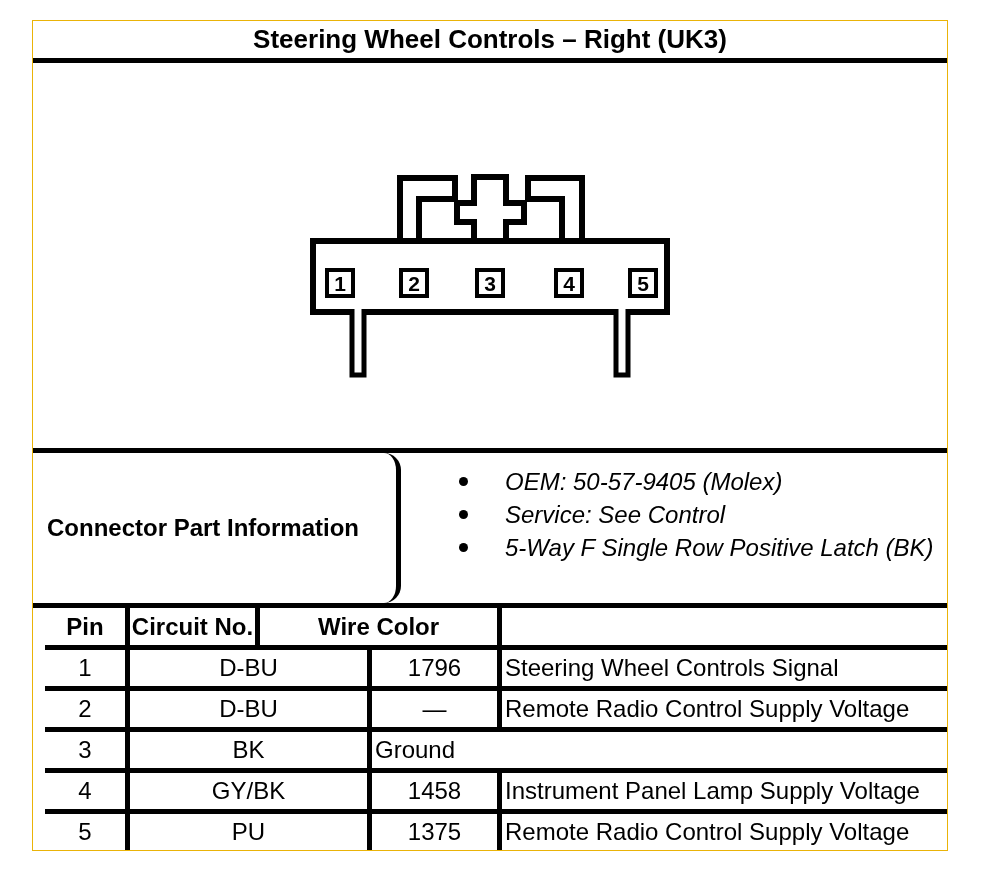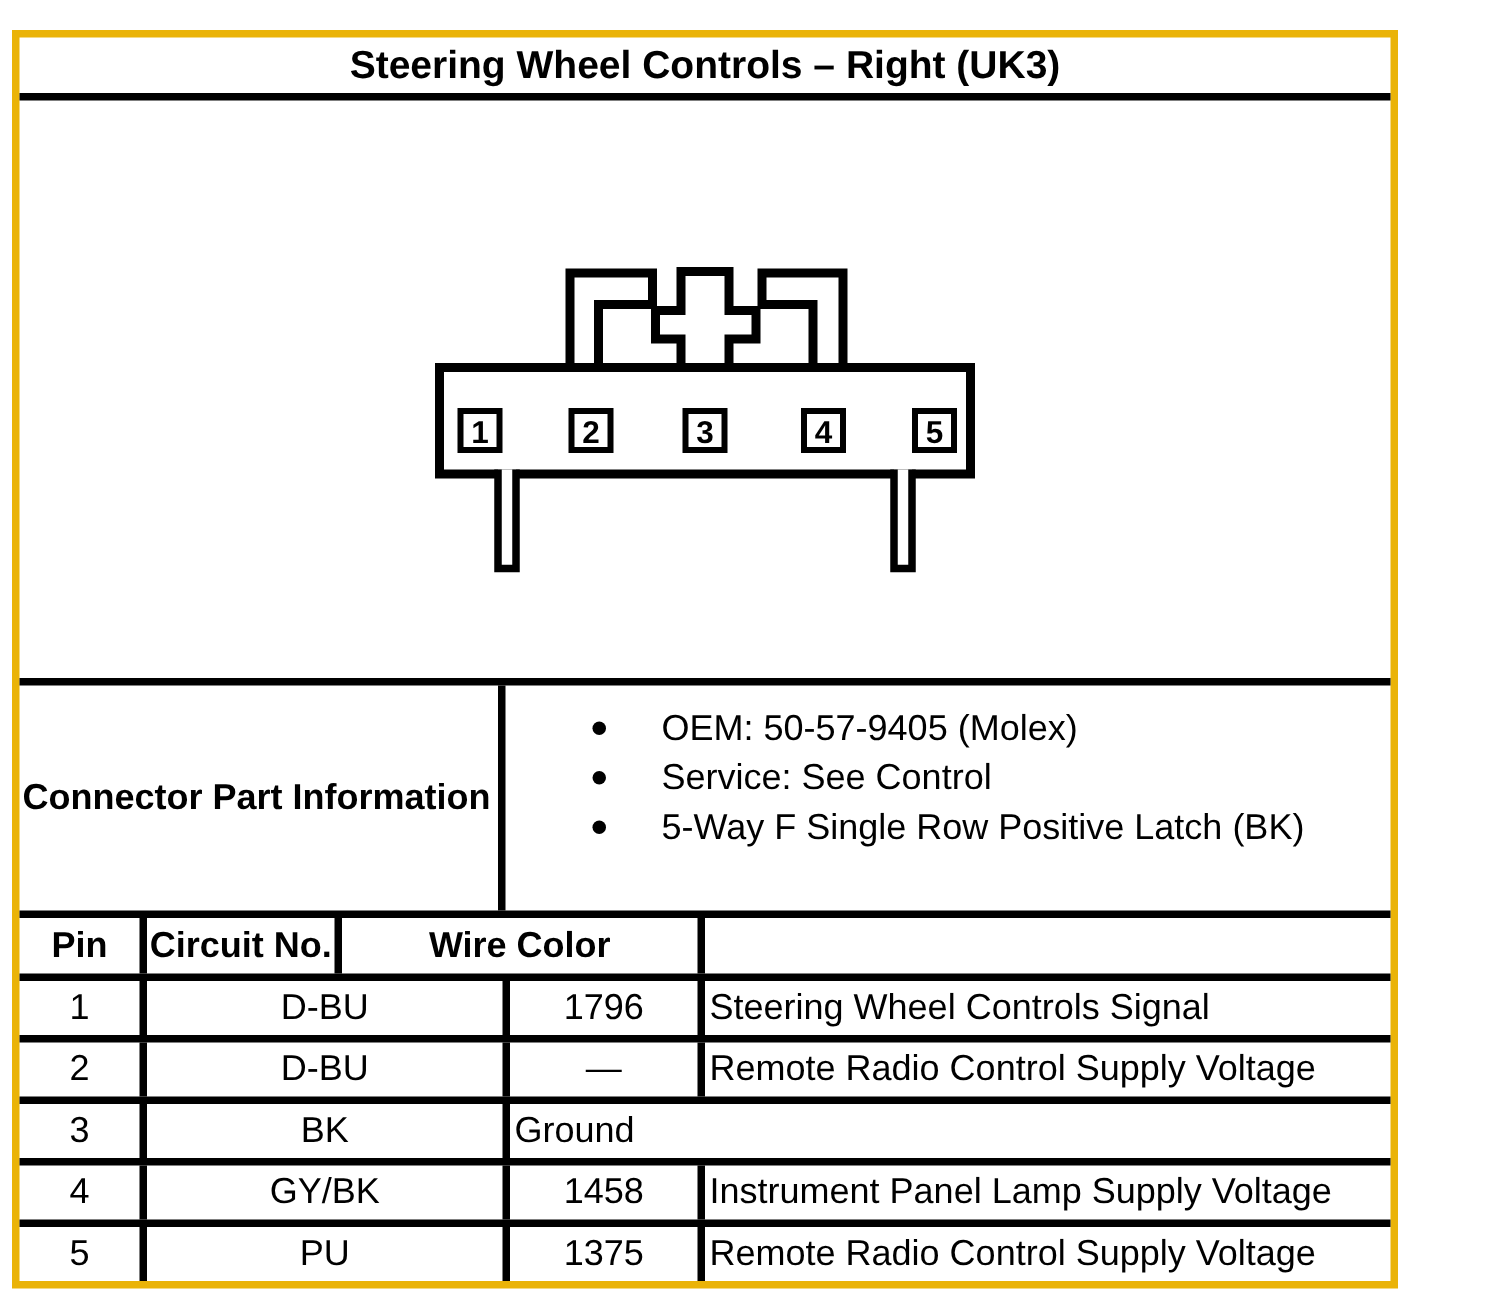--- a/index.html
+++ b/index.html
@@ -1,29 +1,29 @@
 <!DOCTYPE html>
 <html><head>
 <meta charset="utf-8">
 <style>
   html,body{margin:0;padding:0;background:#ffffff;}
   body{width:992px;height:874px;position:relative;font-family:"Liberation Sans",sans-serif;color:#000;}
-  .sheet{position:absolute;left:8px;top:20px;width:914px;border:5px solid #eab308;background:#fff;}
+  .sheet{position:absolute;left:32px;top:20px;width:914px;border:1px solid #eab308;background:#fff;}
   .row{box-sizing:content-box;}
   .title-row{height:37px;border-bottom:5px solid #000;display:flex;align-items:center;justify-content:center;
              font-size:26px;font-weight:bold;letter-spacing:0px;}
   .diagram-row{height:385px;border-bottom:5px solid #000;position:relative;}
   .diagram-row svg{display:block;width:914px;height:385px;}
   .partinfo-row{height:150px;border-bottom:5px solid #000;display:flex;}
-  .partinfo-label{width:324px;border-right:5px solid #000;display:flex;align-items:center;
-                  padding-left:2px;box-sizing:border-box;font-size:24px;font-weight:bold;white-space:nowrap;}
-  .partinfo-bullets{flex:1;display:flex;flex-direction:column;justify-content:flex-start;padding-top:12px;}
+  .partinfo-label{width:368px;border-right:5px solid #000;display:flex;align-items:center;
+                  padding-left:14px;box-sizing:border-box;font-size:24px;font-weight:bold;white-space:nowrap;border-radius:17px;}
+  .partinfo-bullets{flex:1;display:flex;flex-direction:column;justify-content:flex-start;padding-top:12px;font-style:italic;}
   .bullet-line{display:flex;align-items:center;height:33px;font-size:24px;white-space:nowrap;}
   .dot{flex:0 0 auto;width:9px;height:9px;border-radius:50%;background:#000;margin-left:58px;margin-right:37px;}
-  .trow{display:flex;border-bottom:5px solid #000;}
+  .trow{display:flex;border-bottom:5px solid #000;margin-left:12px;}
   .trow:last-child{border-bottom:none;}
   .thead{font-weight:bold;}
   .trow{height:36px;}
   .thead{height:37px;}
   .cell{display:flex;align-items:center;justify-content:center;box-sizing:border-box;
         font-size:24px;white-space:nowrap;overflow:visible;}
   .c-pin{width:85px;border-right:5px solid #000;}
   .c-wire{width:242px;border-right:5px solid #000;}
   .c-circuit{width:130px;border-right:5px solid #000;}
   .c-func{flex:1;justify-content:flex-start;padding-left:3px;}

